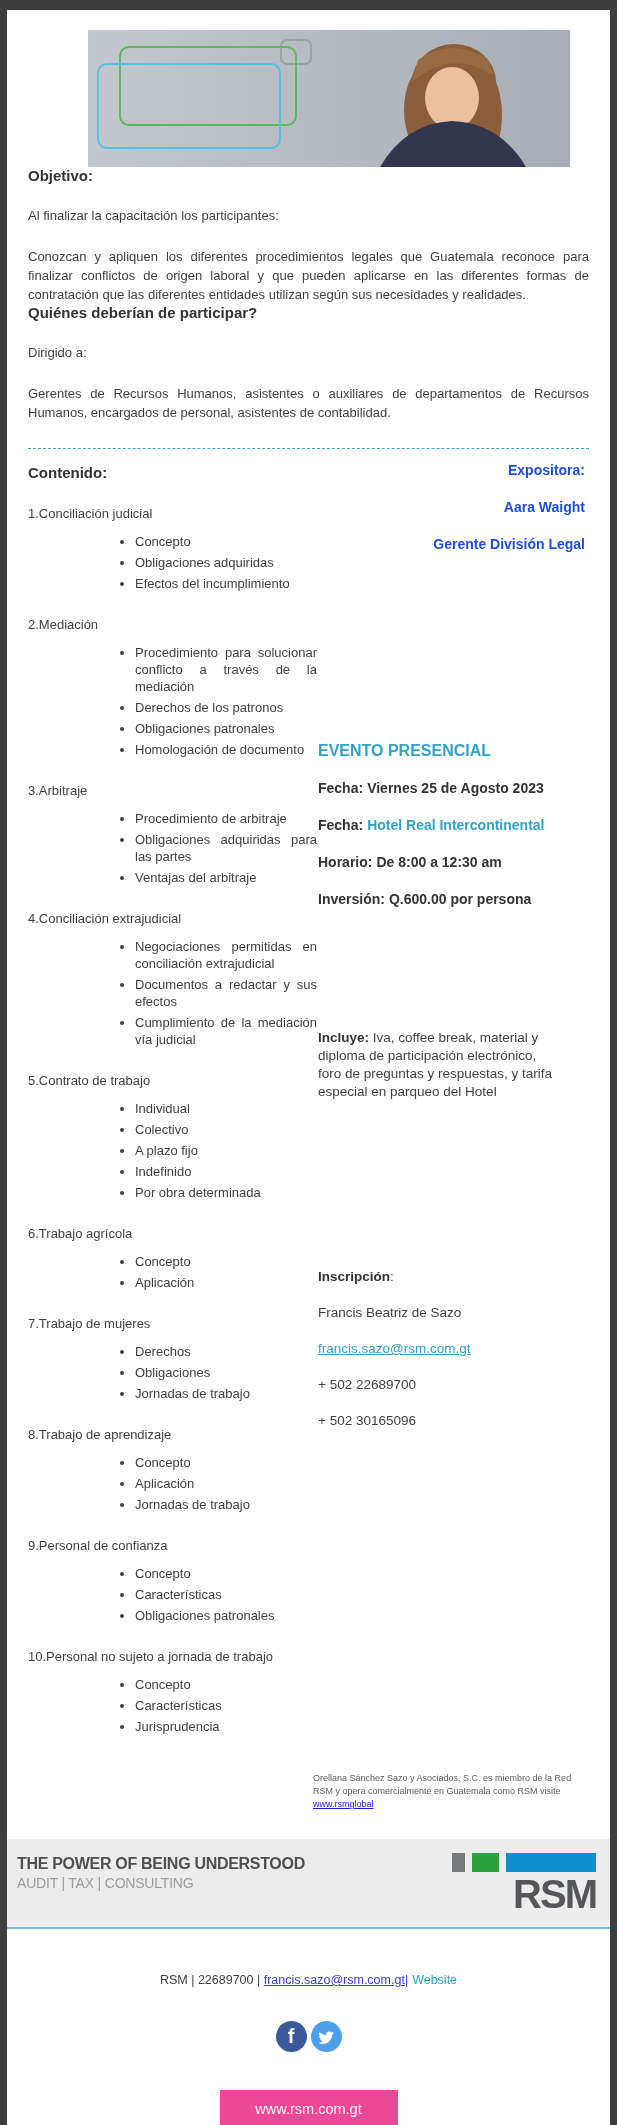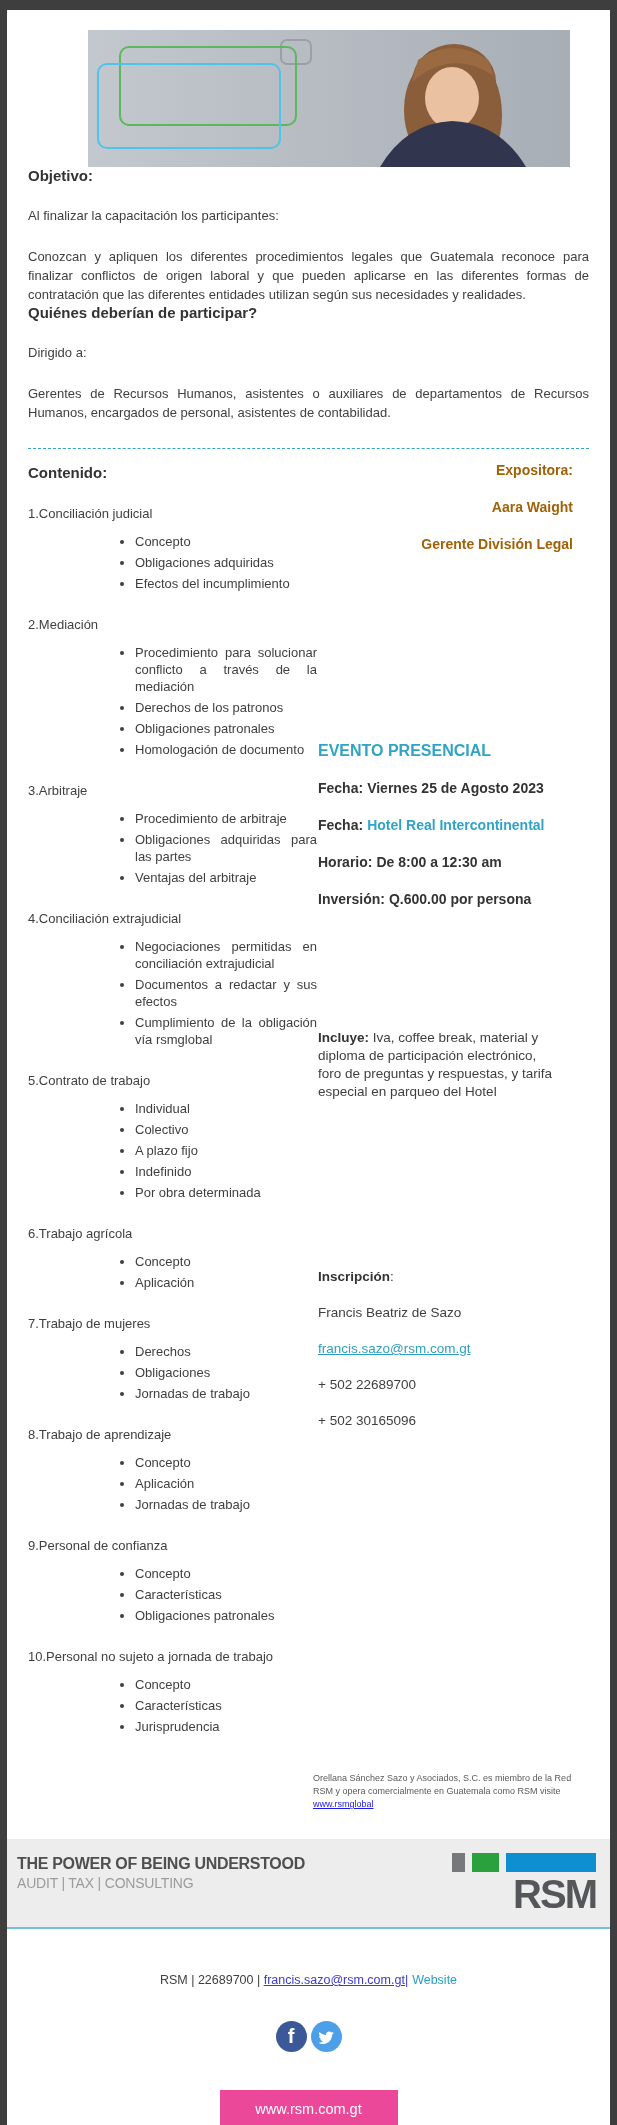--- a/index.html
+++ b/index.html
@@ -22,21 +22,21 @@
   .mt-md{margin-top:26px;}
   p.body-p{margin:22px 0 0 0;line-height:19px;}
   p.just{text-align:justify;}
   hr.dashed{border:none;border-top:1px dashed #35a2c9;margin:26px 0 0 0;}
   
   .columns{position:relative;min-height:1296px;padding-top:15px;}
   .sec-title{margin-top:25px;font-size:13px;color:#3f3f3f;}
   .sections ul{margin:12px 0 0 0;padding:0 0 0 107px;width:182px;box-sizing:content-box;}
   .sections li{margin:0 0 4px 0;line-height:17px;font-size:13px;color:#3f3f3f;text-align:justify;}
   .rb{position:absolute;left:290px;width:252px;}
-  .expositora{left:auto;right:16px;top:13px;text-align:right;color:#a16207;font-weight:bold;font-size:14px;width:300px;}
+  .expositora{left:auto;right:4px;top:13px;text-align:right;color:#1d4ed8;font-weight:bold;font-size:14px;width:300px;}
   .expositora div{margin-bottom:21px;}
   .evento{top:293px;}
   .evento-title{color:#31a3c7;font-weight:bold;font-size:16px;margin-bottom:20px;}
   .eline{font-weight:bold;font-size:14px;color:#333;margin-bottom:21px;}
   .eline .bl{margin-right:4px;}
   .eline .teal{color:#31a3c7;}
   .incluye{top:580px;font-size:13.5px;line-height:18px;color:#3f3f3f;width:245px;}
   .incluye .bl{font-weight:bold;color:#333;}
   .inscripcion{top:820px;font-size:13.5px;color:#3f3f3f;}
   .iline{margin-bottom:21px;}
@@ -134,21 +134,21 @@
               <li>Procedimiento de arbitraje</li>
               <li>Obligaciones adquiridas para las partes</li>
               <li>Ventajas del arbitraje</li>
             </ul>
           </div>
           <div>
             <div class="sec-title">4.Conciliación extrajudicial</div>
             <ul>
               <li>Negociaciones permitidas en conciliación extrajudicial</li>
               <li>Documentos a redactar y sus efectos</li>
-              <li>Cumplimiento de la obligación vía rsmglobal</li>
+              <li>Cumplimiento de la mediación vía judicial</li>
             </ul>
           </div>
           <div>
             <div class="sec-title">5.Contrato de trabajo</div>
             <ul>
               <li>Individual</li>
               <li>Colectivo</li>
               <li>A plazo fijo</li>
               <li>Indefinido</li>
               <li>Por obra determinada</li>

